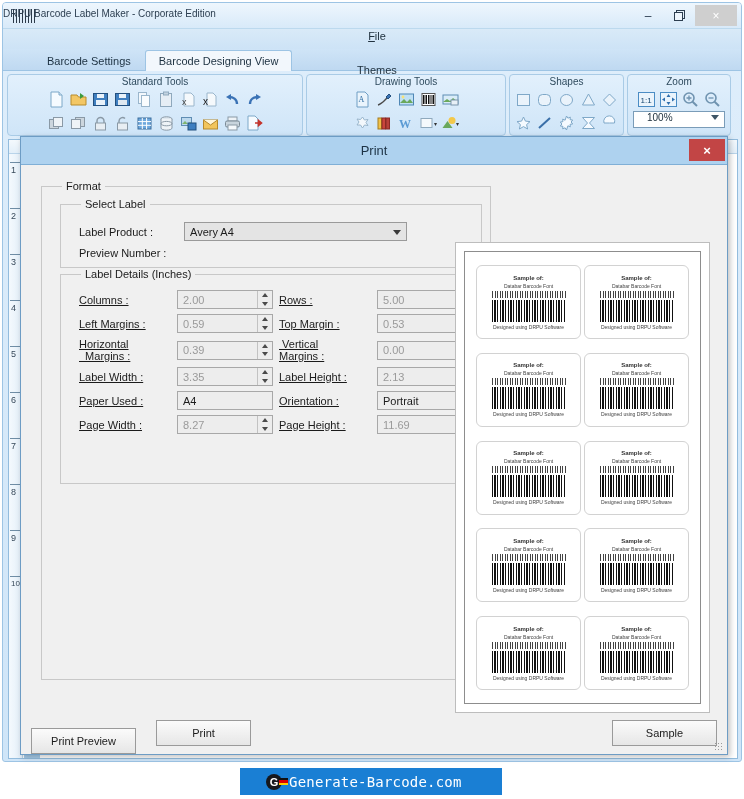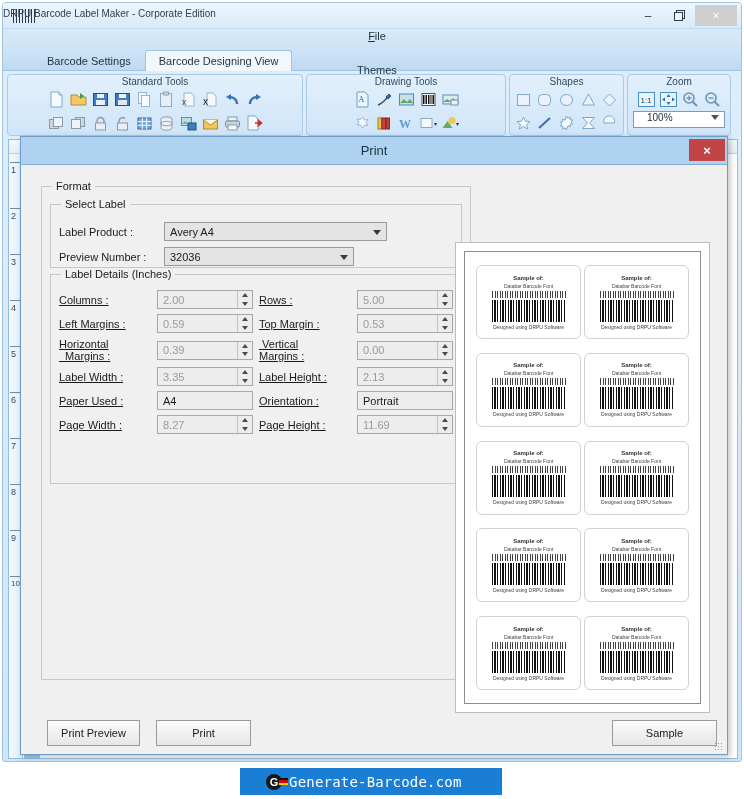--- a/index.html
+++ b/index.html
@@ -207,21 +207,21 @@
   }
   .dlg-body {
     position: absolute;
     left: 0; top: 29px; right: 0; bottom: 0;
     background: #f0f0f0;
     padding: 8px 10px;
   }
 
   fieldset.gb {
     border: 1px solid #c8c8c8;
-    margin: 0; padding: 6px 8px 8px 8px;
+    margin: 0; padding: 6px 8px 8px 18px;
     position: relative;
     background: transparent;
   }
   fieldset.gb > legend {
     font-size: 11px; color: #1b1b1b;
     padding: 0 4px; margin-left: 2px;
   }
 
   .format-box { position: absolute; left: 10px; top: 6px; width: 410px; height: 500px; }
   .pm-box { margin-top: 2px; height: 42px; }
@@ -774,24 +774,20 @@
           <legend>Select Label</legend>
           <div class="frm-row">
             <span class="frm-lbl" style="width:105px">Label Product :</span>
             <span class="combo" style="width:223px">
               <span>Avery A4</span>
               <span class="cb-arrow"></span>
             </span>
           </div>
           <div class="frm-row">
             <span class="frm-lbl" style="width:105px">Preview Number :</span>
-            <span class="combo" style="width:190px">
-              <span>32036</span>
-              <span class="cb-arrow"></span>
-            </span>
           </div>
         </fieldset>
 
         <fieldset class="gb det-box">
           <legend>Label Details (Inches)</legend>
           <div class="det-grid">
 
             <span class="det-lbl">Columns :</span>
             <span class="spin">
               <span>2.00</span>
@@ -1015,21 +1011,21 @@
               <span class="lbl-bars-top"></span>
               <span class="lbl-bars"></span>
               <span class="lbl-t3">Designed using DRPU Software</span>
             </div>
           </div>
 
         </div>
       </div>
 
       <div class="btn-bar">
-        <div class="btn" style="left:16px; width:93px;">
+        <div class="btn" style="left:0; width:105px;margin-top:8px;">
           <span>Print Preview</span>
         </div>
         <div class="btn" style="left:125px; width:95px;">
           <span>Print</span>
         </div>
         <div class="btn" style="right:0; width:105px;">
           <span>Sample</span>
         </div>
       </div>
 

